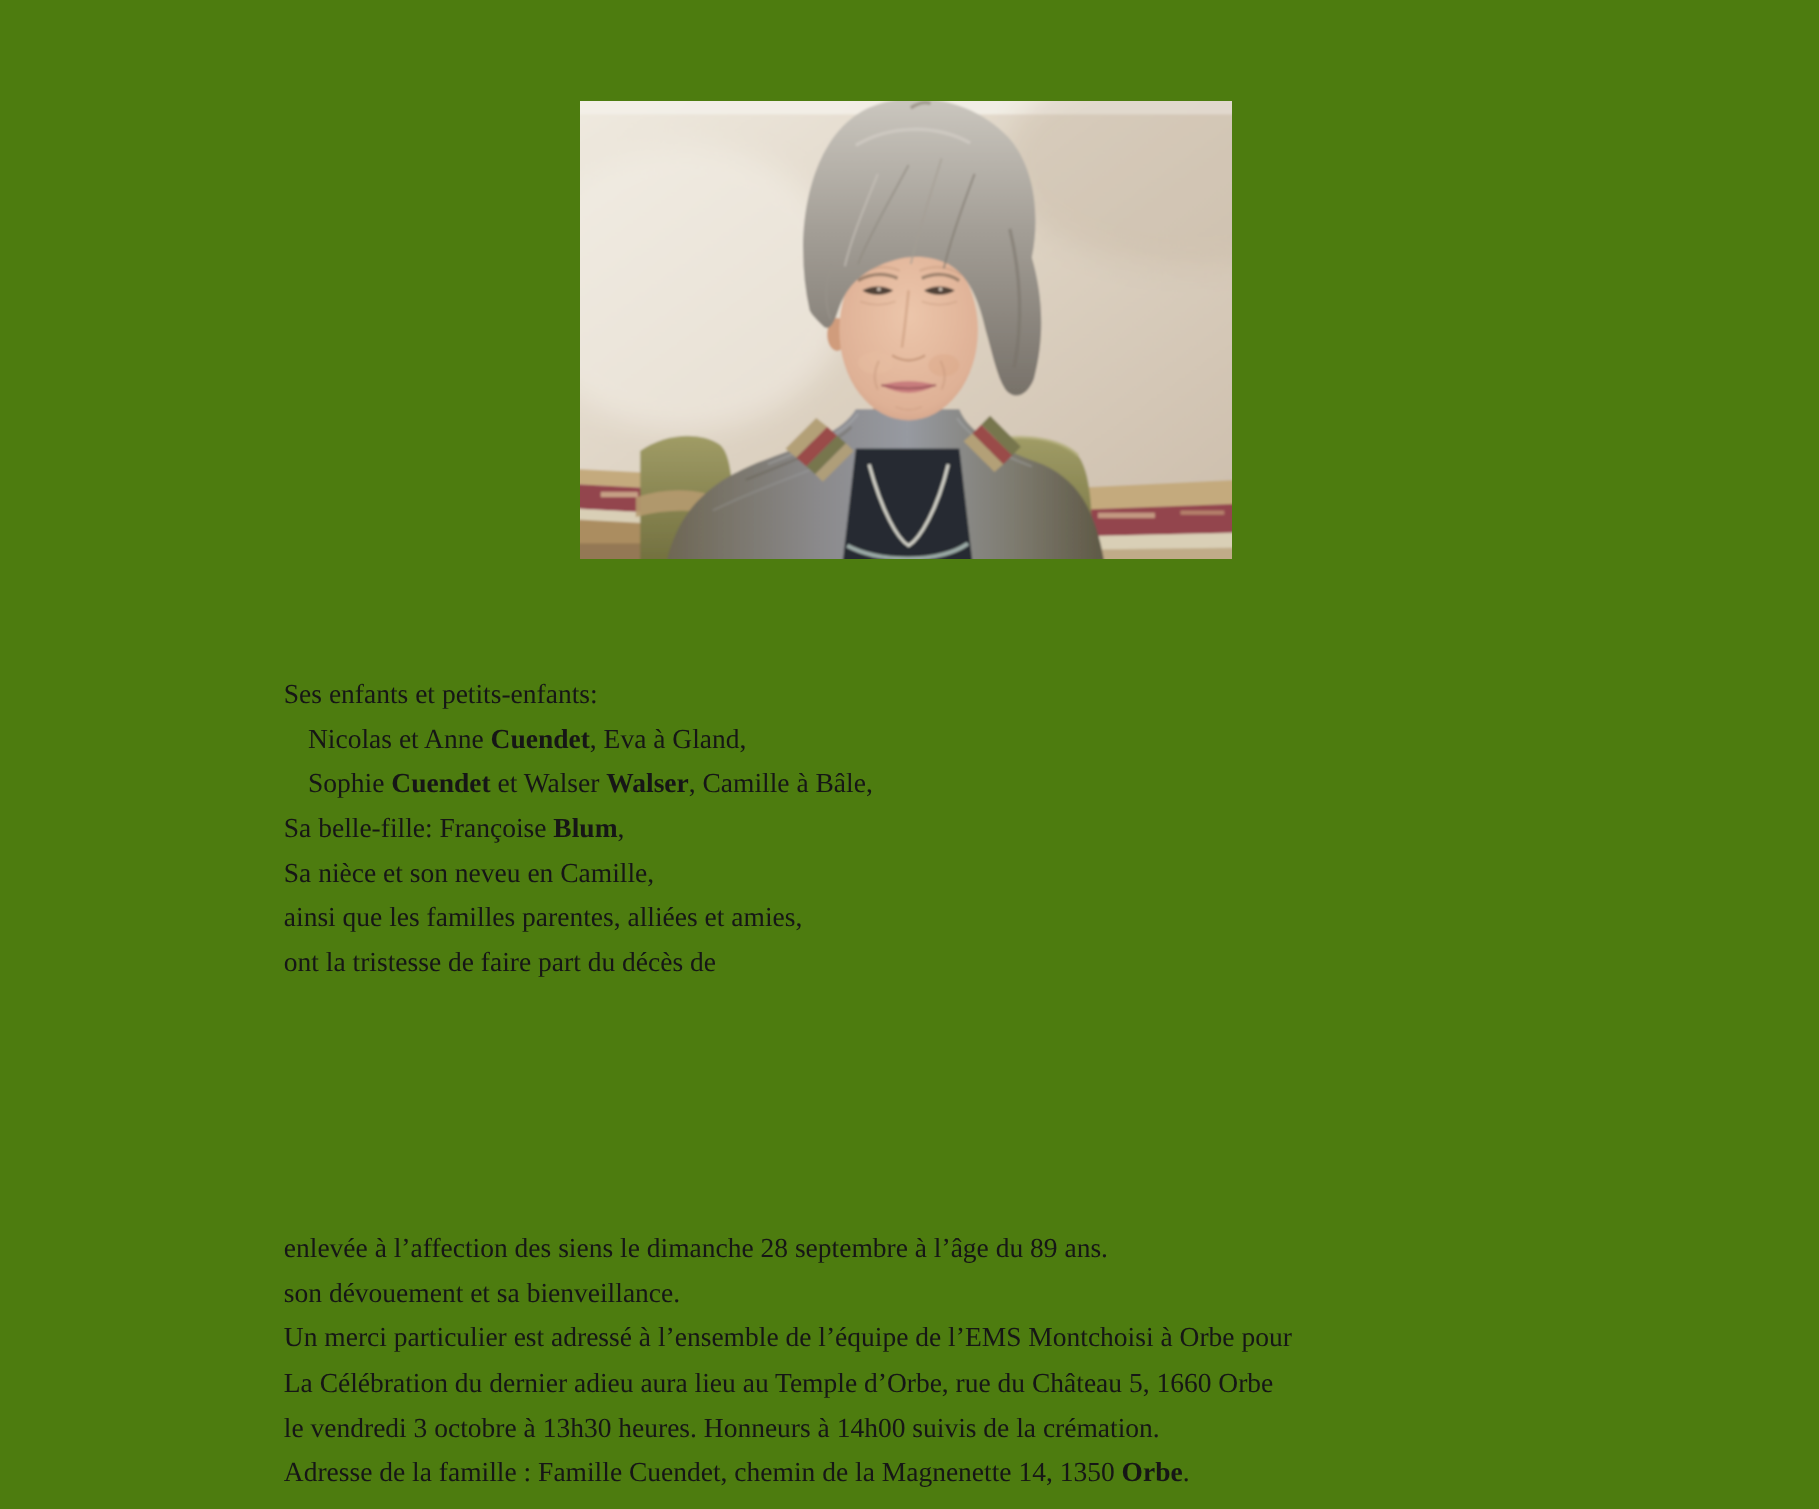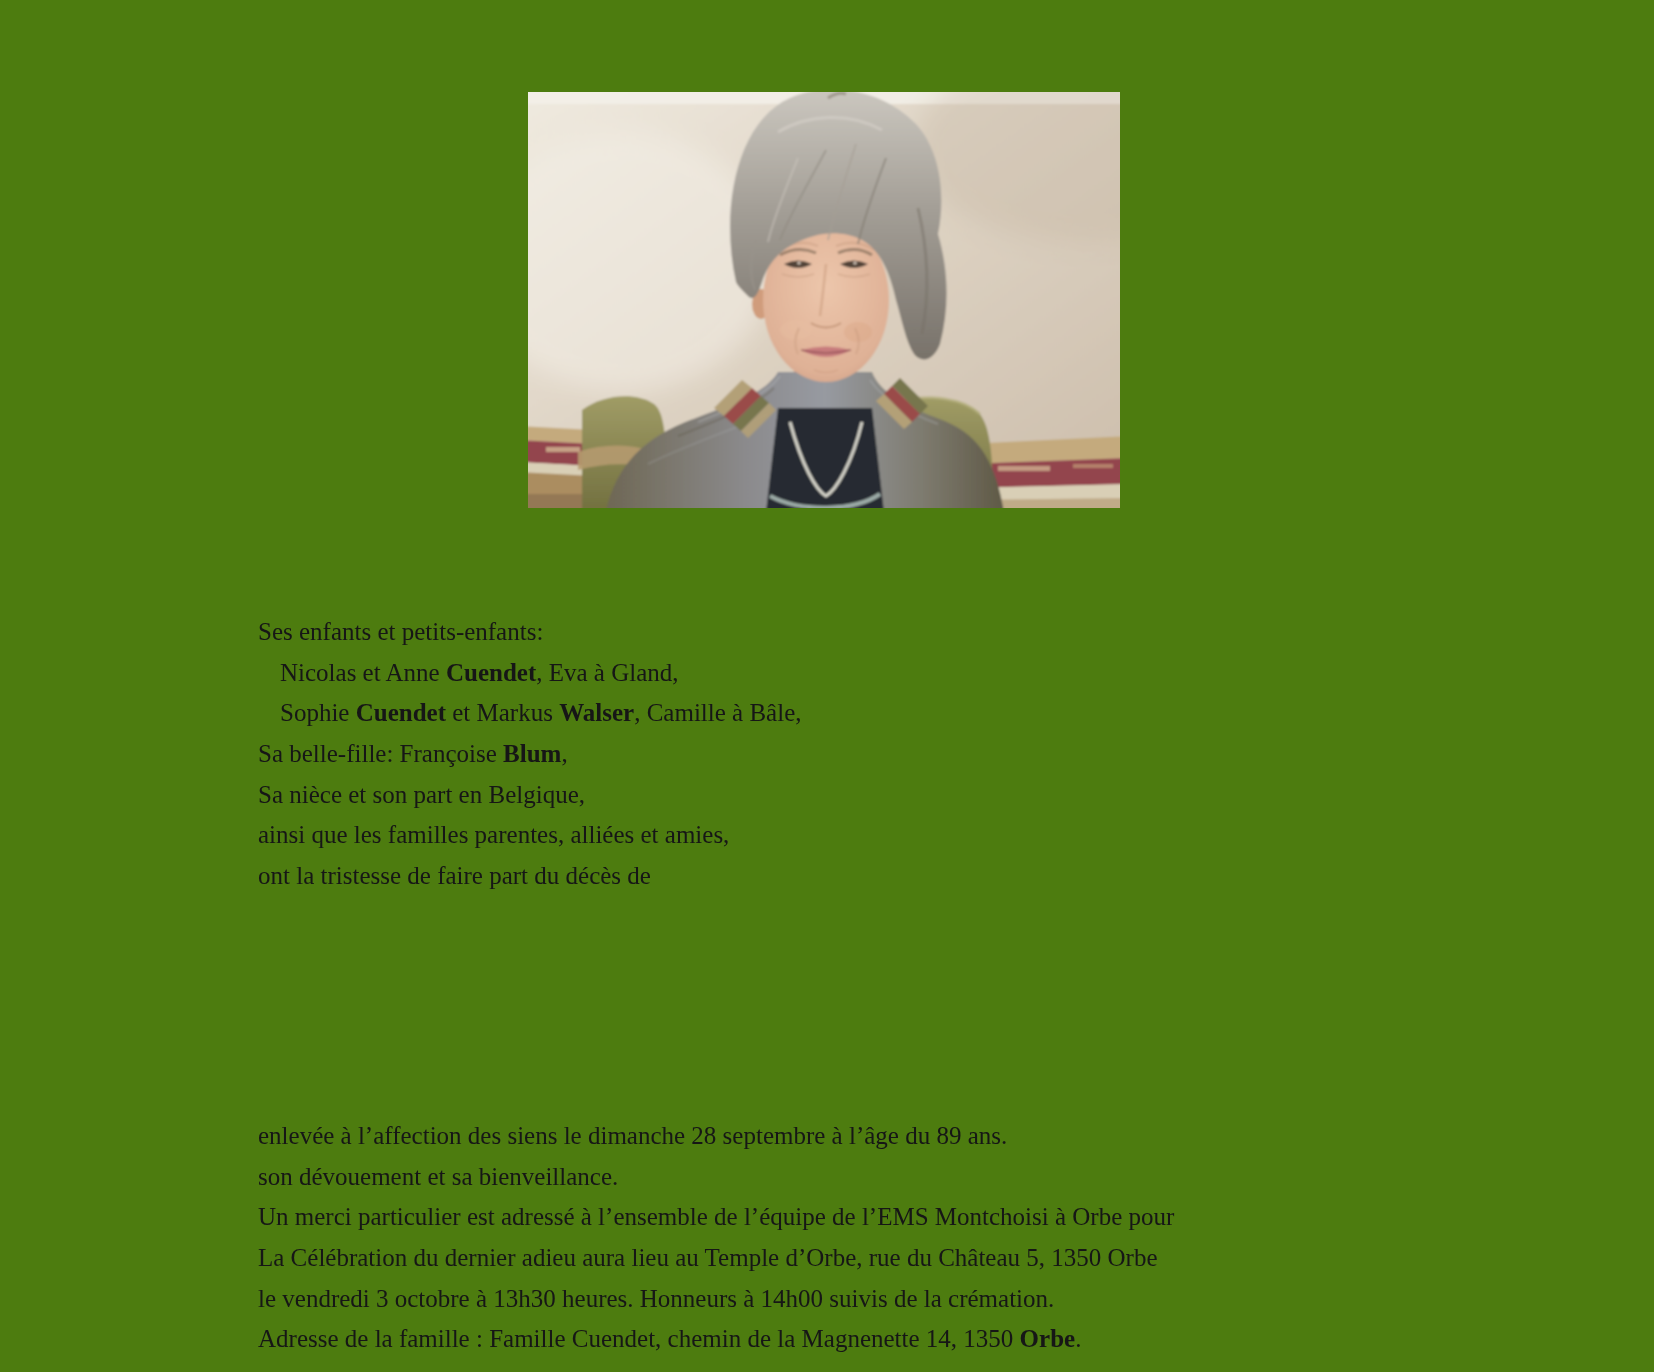--- a/index.html
+++ b/index.html
@@ -161,30 +161,30 @@
             <path d="M300,6 C306,2 312,0 318,2" fill="none" stroke="#8d8478" stroke-width="3" opacity="0.7"></path>
           </g>
         </g>
       </g>
     </svg>
   </figure>
 
   <div class="textblock intro">
       <div class="line"><span>Ses enfants et petits-enfants:</span></div>
       <div class="line indent"><span>Nicolas et Anne </span><b>Cuendet</b><span>, Eva à Gland,</span></div>
-      <div class="line indent"><span>Sophie </span><b>Cuendet</b><span> et Markus </span><b>Walser</b><span>, Camille à Bâle,</span></div>
+      <div class="line indent"><span>Sophie </span><b>Cuendet</b><span> et Walser </span><b>Walser</b><span>, Camille à Bâle,</span></div>
       <div class="line"><span>Sa belle-fille: Françoise </span><b>Blum</b><span>,</span></div>
-      <div class="line"><span>Sa nièce et son part en Belgique,</span></div>
+      <div class="line"><span>Sa nièce et son neveu en Camille,</span></div>
       <div class="line"><span>ainsi que les familles parentes, alliées et amies,</span></div>
       <div class="line"><span>ont la tristesse de faire part du décès de</span></div>
     </div>
 
 
   <div class="textblock details">
       <div class="line"><span>enlevée à l’affection des siens le dimanche 28 septembre à l’âge du 89 ans.</span></div>
       <div class="line"><span>son dévouement et sa bienveillance.</span></div>
       <div class="line"><span>Un merci particulier est adressé à l’ensemble de l’équipe de l’EMS Montchoisi à Orbe pour</span></div>
-      <div class="line"><span>La Célébration du dernier adieu aura lieu au Temple d’Orbe, rue du Château 5, 1350 Orbe</span></div>
+      <div class="line"><span>La Célébration du dernier adieu aura lieu au Temple d’Orbe, rue du Château 5, 1660 Orbe</span></div>
       <div class="line"><span>le vendredi 3 octobre à 13h30 heures. Honneurs à 14h00 suivis de la crémation.</span></div>
       <div class="line"><span>Adresse de la famille : Famille Cuendet, chemin de la Magnenette 14, 1350 </span><b>Orbe</b><span>.</span></div>
     </div>
 
 </div>
 
 </body></html>

